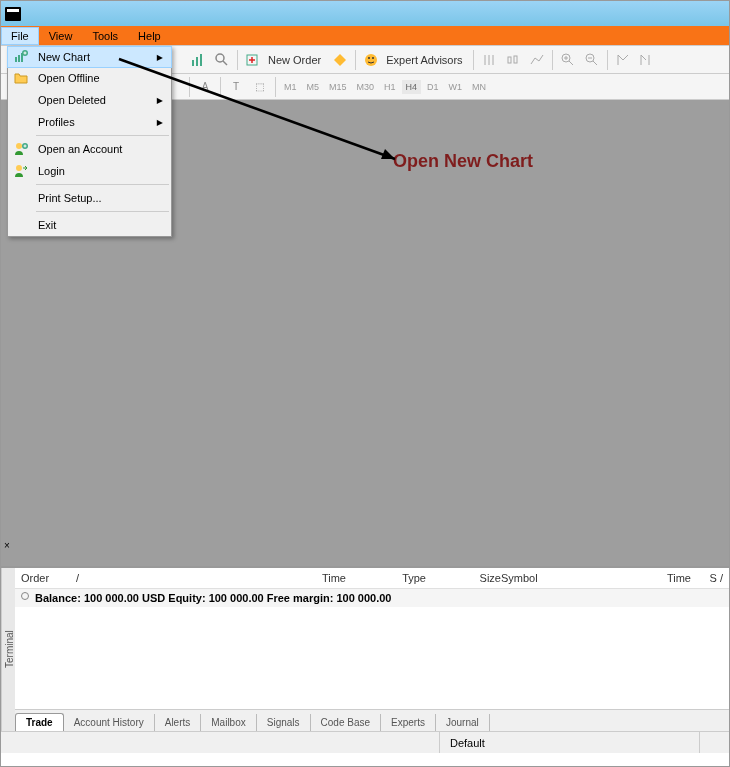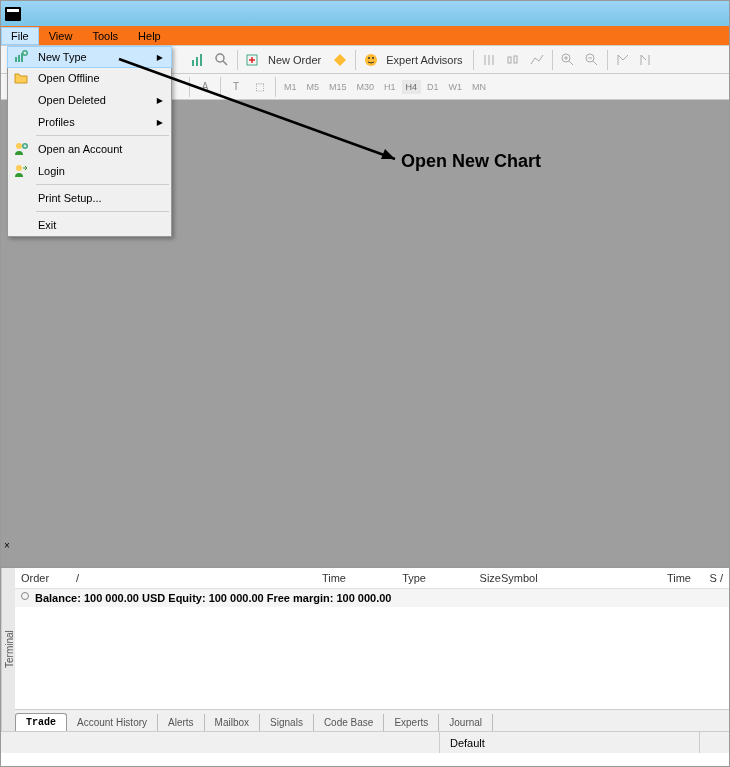--- a/index.html
+++ b/index.html
@@ -25,35 +25,35 @@
     
     .dropdown { position: absolute; top: 45px; left: 6px; width: 165px; background: #F0F0F0; border: 1px solid #979797; box-shadow: 2px 2px 4px rgba(0,0,0,0.3); z-index: 100; }
     .drop-item { height: 22px; display: flex; align-items: center; padding-left: 30px; position: relative; }
     .drop-item.hover { background: #CCE8FF; border: 1px solid #99D1FF; margin: -1px; }
     .drop-sep { height: 1px; background: #ccc; margin: 2px 2px 2px 28px; }
     .drop-arrow { position: absolute; right: 8px; font-size: 8px; }
     .drop-icon { position: absolute; left: 5px; width: 16px; height: 16px; display: flex; align-items: center; justify-content: center; }
     
     .workspace { height: 466px; background: #9E9E9E; position: relative; }
     
-    .annotation { position: absolute; top: 150px; left: 400px; font-size: 18px; font-weight: bold; color: #000000; }
+    .annotation { position: absolute; top: 150px; left: 392px; font-size: 18px; font-weight: bold; color: #7f1d1d; }
     
     .terminal-close { position: absolute; left: 3px; top: 539px; font-size: 10px; cursor: default; }
     .terminal { height: 165px; border-top: 2px solid #999; background: #fff; display: flex; }
     .term-side { width: 14px; background: #E8E8E8; writing-mode: vertical-lr; transform: rotate(180deg); text-align: center; font-size: 10px; color: #555; padding: 4px 0; border-right: 1px solid #ccc; }
     .term-main { flex: 1; display: flex; flex-direction: column; }
     .term-header { display: flex; padding: 4px 6px; border-bottom: 1px solid #E0E0E0; }
     .term-col { color: #333; }
     .term-row { display: flex; padding: 3px 6px; background: #F5F5F5; align-items: flex-start; gap: 6px; }
     .term-row .dot { width: 8px; height: 8px; border: 1px solid #888; border-radius: 50%; }
     .term-body { flex: 1; background: #fff; }
     
     .term-tabs { display: flex; background: #F0F0F0; border-top: 1px solid #ccc; height: 22px; align-items: flex-end; }
     .tab { padding: 3px 10px; font-size: 10px; color: #555; border-right: 1px solid #bbb; }
-    .tab.active { background: #fff; border: 1px solid #999; border-bottom: none; color: #000; font-weight: bold; border-radius: 3px 3px 0 0; font-family: Liberation Mono, monospace; }
+    .tab.active { background: #fff; border: 1px solid #999; border-bottom: none; color: #000; font-weight: bold; border-radius: 3px 3px 0 0; }
     
     .statusbar { height: 22px; background: #F0F0F0; border-top: 1px solid #ccc; display: flex; align-items: center; }
     .status-cell { padding: 0 10px; border-left: 1px solid #ccc; height: 100%; display: flex; align-items: center; }
     
     svg.arrow-line { position: absolute; top: 45px; left: 6px; z-index: 200; pointer-events: none; }
   </style>
 </head>
 <body>
 
 <div class="titlebar">
@@ -180,21 +180,21 @@
     <span class="drop-icon">
         <svg viewBox="0 0 16 16" width="16" height="16">
           <rect x="2" y="8" width="2" height="5" fill="#4A8"></rect>
           <rect x="5" y="6" width="2" height="7" fill="#4A8"></rect>
           <rect x="8" y="4" width="2" height="9" fill="#4A8"></rect>
           <circle cx="12" cy="4" r="3" fill="#4A8"></circle>
           <line x1="12" y1="2.5" x2="12" y2="5.5" stroke="#fff"></line>
           <line x1="10.5" y1="4" x2="13.5" y2="4" stroke="#fff"></line>
         </svg>
       </span>
-    <span>New Type</span>
+    <span>New Chart</span>
     <span class="drop-arrow">▶</span>
   </div>
   <div class="drop-item">
     <span class="drop-icon">
         <svg viewBox="0 0 16 16" width="16" height="16">
           <path d="M2 4 L6 4 L7 6 L14 6 L14 13 L2 13 Z" fill="#FC5" stroke="#C92"></path>
         </svg>
       </span>
     <span>Open Offline</span>
   </div>

